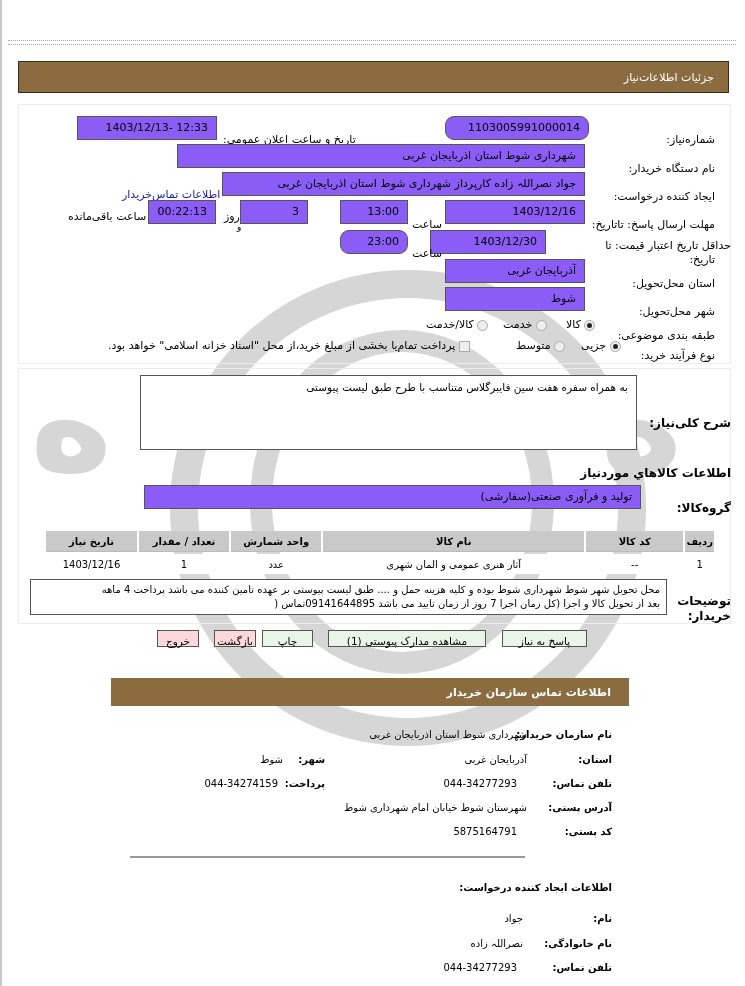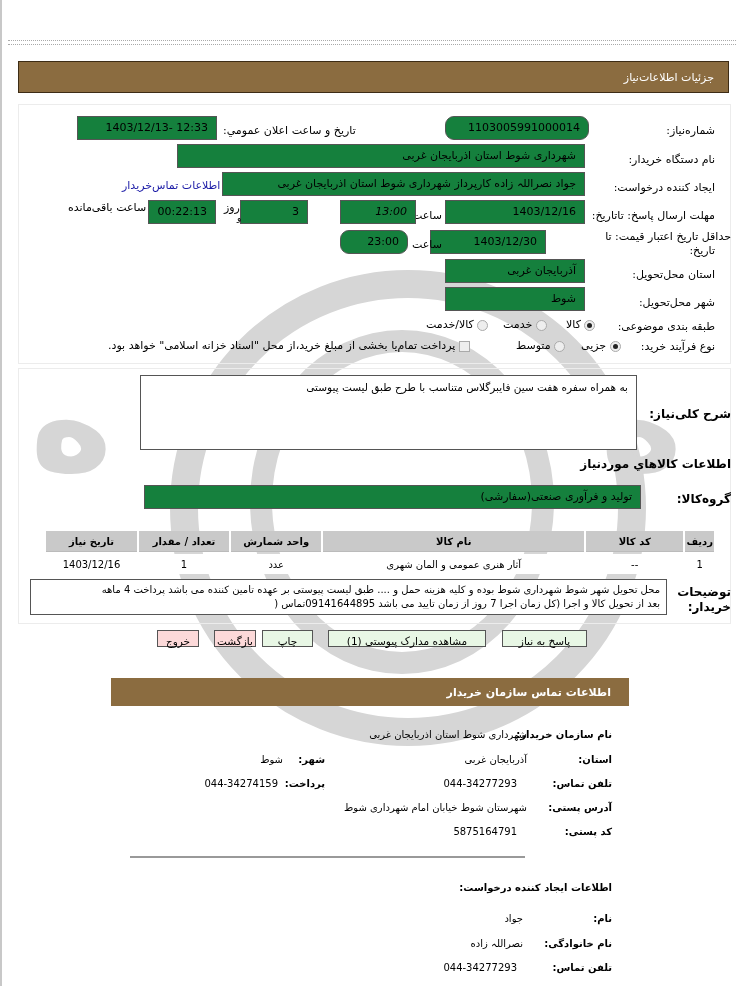--- a/index.html
+++ b/index.html
@@ -18,24 +18,24 @@
 
     .header-bar {
       position:absolute; left:18px; top:61px; width:711px; height:32px;
       background:#8b6c40; border:1px solid #3d2c15; box-sizing:border-box;
       color:#fff; direction:rtl; z-index:2;
     }
     .header-bar span { position:absolute; right:14px; top:9px; font-size:11px; }
 
     .section { position:absolute; border:1px solid #ececec; z-index:1; background:transparent; }
     .abs { position:absolute; z-index:2; }
-    .label { direction:rtl; text-align:left; white-space:nowrap; font-size:11px; }
+    .label { direction:rtl; text-align:left; white-space:nowrap; font-size:11px;margin-top:9px; }
     .bold { font-weight:bold; }
     .field {
-      position:absolute; z-index:2; border:1px solid #555; background:#15803d;
+      position:absolute; z-index:2; border:1px solid #555; background:#8b5cf6;
       box-sizing:border-box; height:24px; direction:rtl; text-align:right;
       padding:4px 8px 6px 8px; font-size:11px; white-space:nowrap; overflow:hidden;
     }
     .field.ltr { direction:ltr; text-align:right; }
     .link { color:#1a1aa6; text-decoration:none; }
     .radio { display:inline-block; width:9px; height:9px; border-radius:50%;
       border:1px solid #aaa; background:#eee; vertical-align:middle; position:relative; }
     .radio.on::after { content:""; position:absolute; left:2px; top:2px; width:5px; height:5px; border-radius:50%; background:#222; }
     .checkbox { display:inline-block; width:9px; height:9px; border:1px solid #aaa; background:#eee; vertical-align:middle; }
     .opt { position:absolute; z-index:2; direction:rtl; white-space:nowrap; font-size:11px; }
@@ -87,21 +87,21 @@
 <span class="abs label" style="right:30px; top:153px;">نام دستگاه خریدار:</span>
 <div class="field" style="left:177px; top:144px; width:408px;">شهرداری شوط استان اذربایجان غربی</div>
 
 <span class="abs label" style="right:30px; top:181px;">ایجاد کننده درخواست:</span>
 <div class="field" style="left:222px; top:172px; width:363px;">جواد  نصراللہ زاده کارپرداز  شهرداری شوط استان اذربایجان  غربی</div>
 <a class="abs label link" href="#" style="left:122px; top:179px;">اطلاعات تماس‌خریدار</a>
 
 <span class="abs label" style="right:30px; top:209px;">مهلت ارسال پاسخ: تاتاریخ:</span>
 <div class="field ltr" style="left:445px; top:200px; width:140px;">1403/12/16</div>
 <span class="abs label" style="left:412px; top:209px;">ساعت</span>
-<div class="field ltr" style="left:340px; top:200px; width:76px;font-style:italic;">13:00</div>
+<div class="field ltr" style="left:340px; top:200px; width:68px;">13:00</div>
 <div class="field ltr" style="left:240px; top:200px; width:68px;">3</div>
 <span class="abs label" style="left:224px; top:201px;">روز</span>
 <span class="abs label" style="left:237px; top:213px; font-size:9px;">و</span>
 <div class="field ltr" style="left:148px; top:200px; width:68px;">00:22:13</div>
 <span class="abs label" style="left:68px; top:201px;">ساعت باقی‌مانده</span>
 
 <span class="abs label" style="right:14px; top:230px;">حداقل تاریخ اعتبار قیمت: تا</span>
 <span class="abs label" style="right:30px; top:244px;">تاریخ:</span>
 <div class="field ltr" style="left:430px; top:230px; width:116px;">1403/12/30</div>
 <span class="abs label" style="left:412px; top:238px;">ساعت</span>

